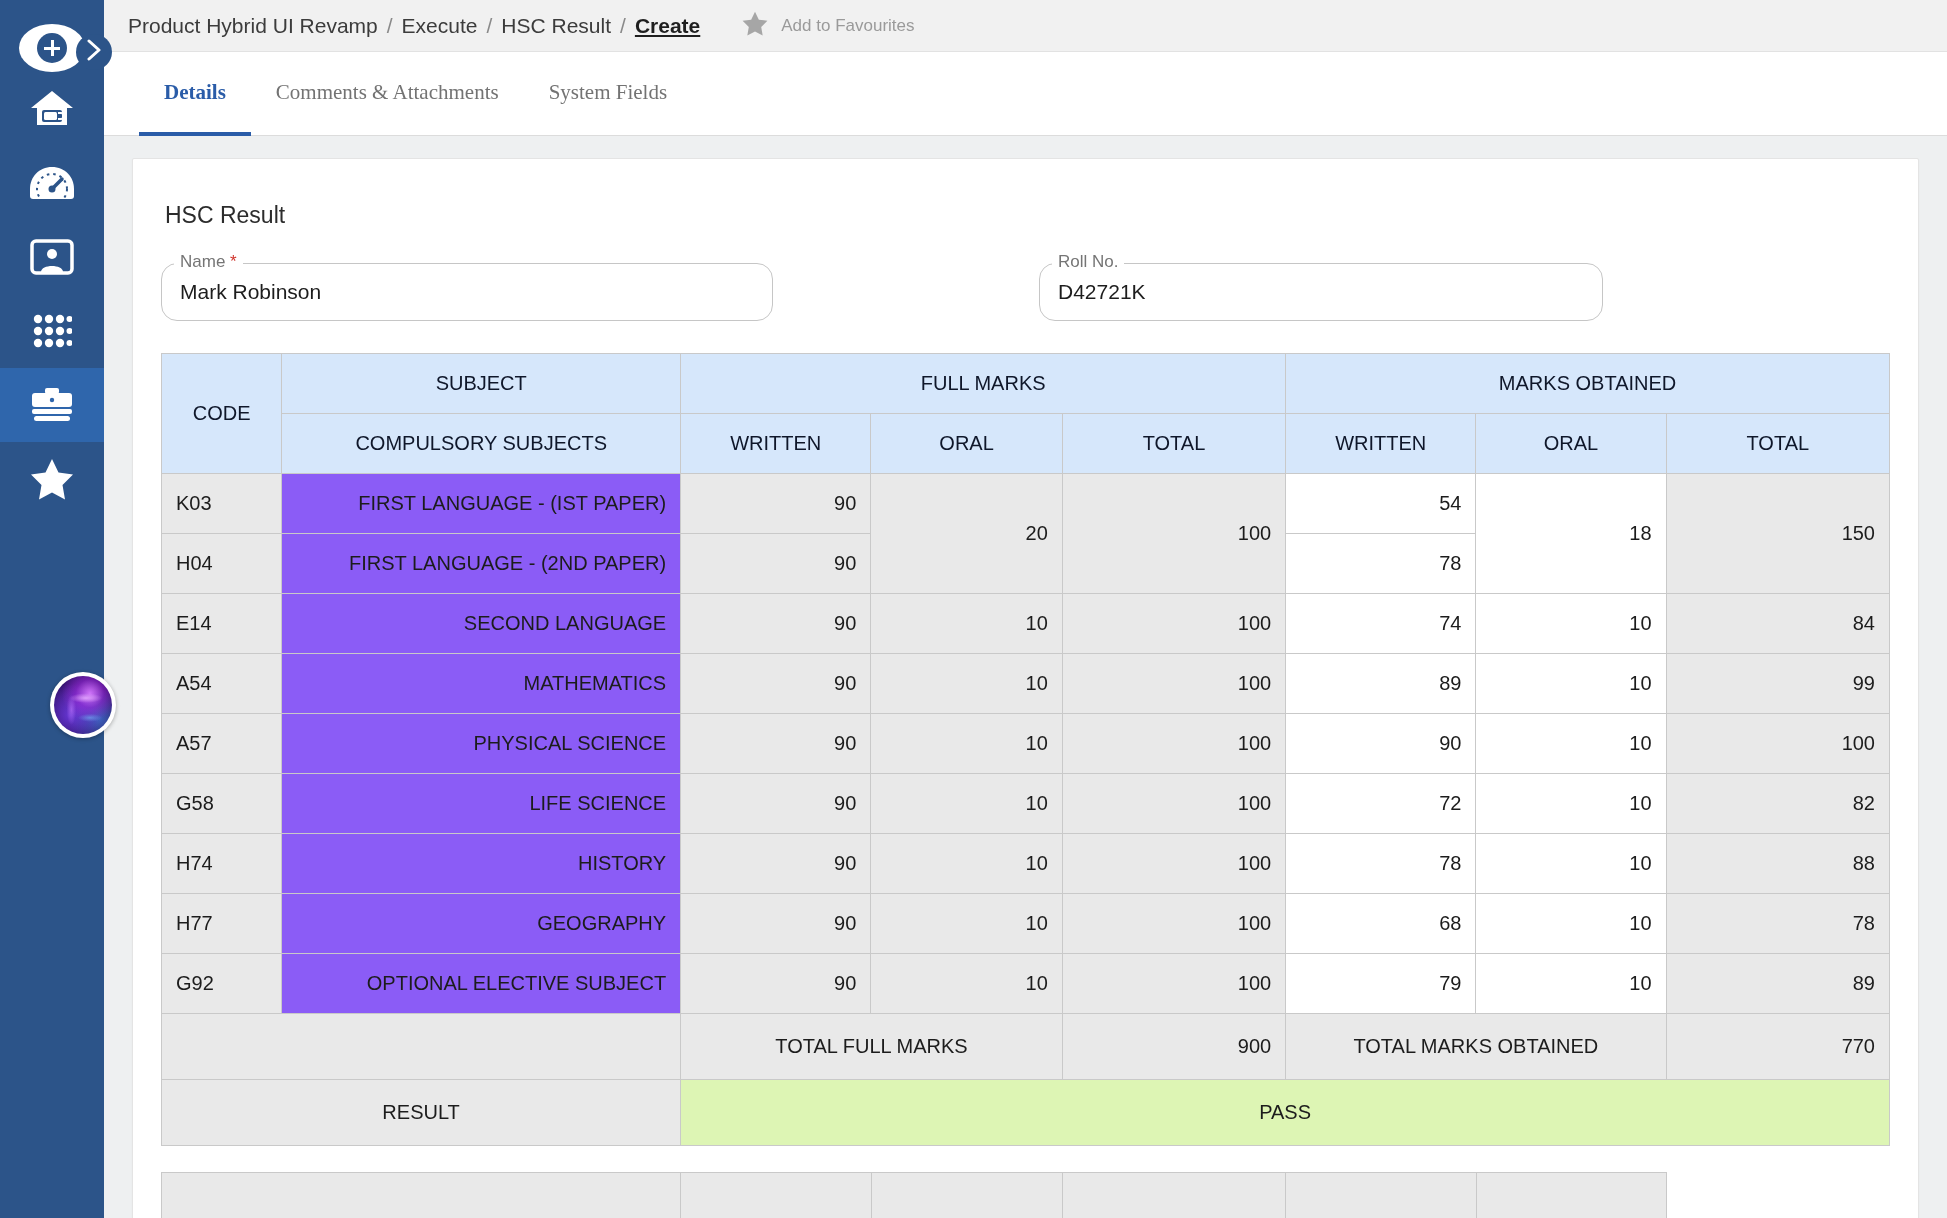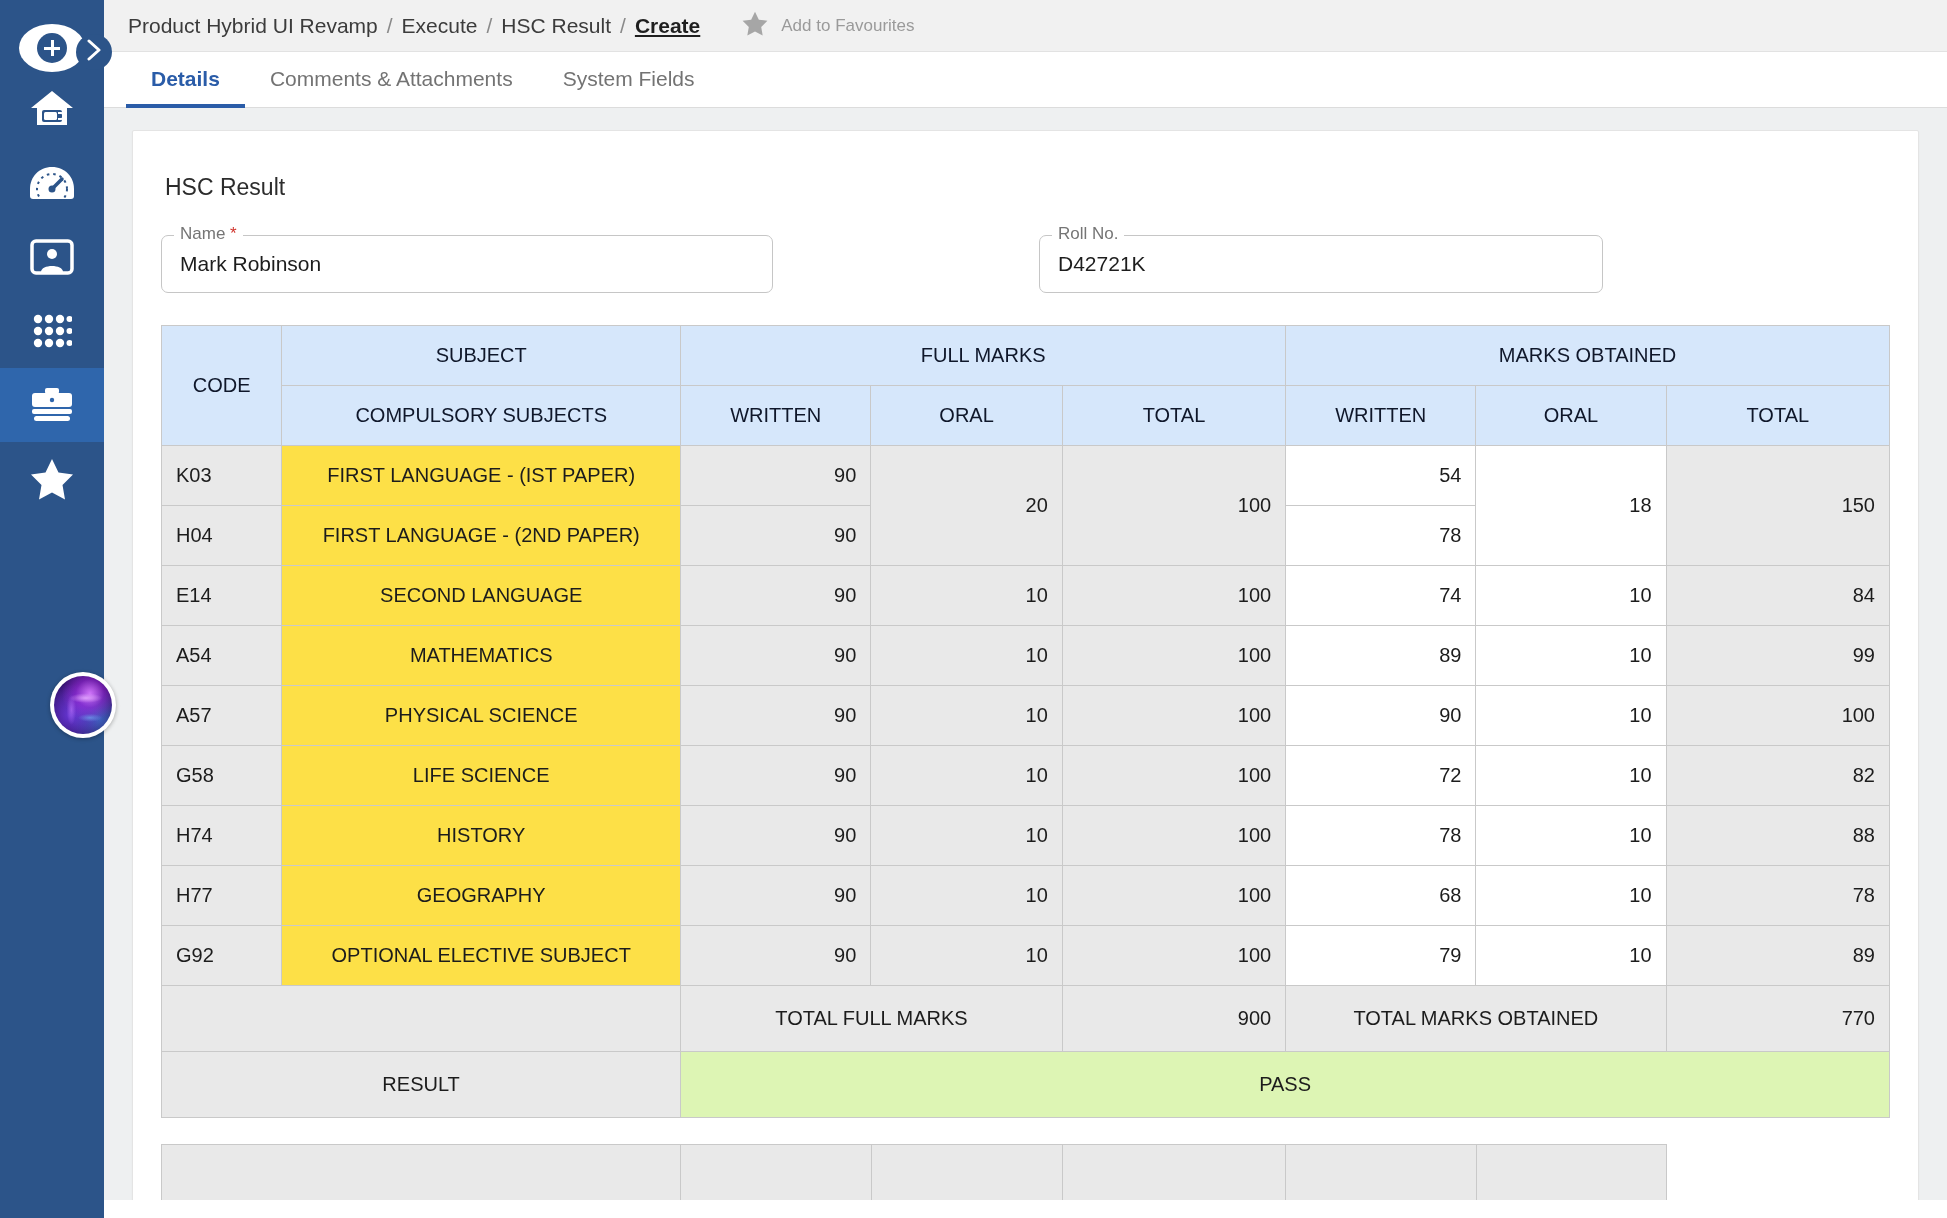--- a/index.html
+++ b/index.html
@@ -81,22 +81,22 @@
   }
   .crumb { font-size: 21px; color: #3c3c3c; }
   .crumb.sep { color: #8a8a8a; margin: 0 9px; }
   .crumb.current { font-weight: bold; color: #1f1f1f; text-decoration: underline; }
   .fav {
     display:flex; align-items:center; gap:13px; margin-left: 42px; cursor: pointer;
   }
   .fav-label { font-size: 17px; color: #9a9a9a; }
 
   .tabs {
-    height: 56px; background: #ffffff; border-bottom: 1px solid #dcdcdc;
-    display: flex; align-items: stretch; padding-left: 22px;
+    height: 84px; background: #ffffff; border-bottom: 1px solid #dcdcdc;
+    display: flex; align-items: stretch; padding-left: 35px; font-family: Liberation Serif, serif;
   }
   .tab {
     display:flex; align-items:center; padding: 0 25px;
     font-size: 21px; color: #737373; cursor: pointer;
     border-bottom: 4px solid transparent; position: relative; top: 1px;
   }
   .tab.active { color: #2a5ca8; font-weight: bold; border-bottom-color: #2a5ca8; }
 
   .content-scroll { height: calc(1218px - 52px - 74px); background:#eef0f1; padding: 22px 28px 0 28px; overflow: hidden; }
   .card {
@@ -104,21 +104,21 @@
     padding: 34px 28px 0 28px; min-height: 1200px;
     box-shadow: 0 1px 2px rgba(0,0,0,.04);
   }
   .card-title { font-size: 23px; color: #2c2c2c; margin: 9px 0 34px 4px; }
 
   .fields-row { display: flex; gap: 0; margin-bottom: 32px; }
   .field { position: relative; }
   .field.name { width: 612px; margin-left: 0; }
   .field.roll { width: 564px; margin-left: 266px; }
   .field-box {
-    border: 1px solid #c6c6c6; border-radius: 7px;
+    border: 1px solid #c6c6c6; border-radius: 16px;
     height: 58px; display:flex; align-items:center; padding: 0 18px;
     font-size: 21px; color: #1d1d1d; background:#fff;
   }
   .field-legend {
     position: absolute; top: -11px; left: 13px; background: #ffffff;
     padding: 0 6px; font-size: 17px; color: #757575;
   }
   .req { color: #d0342c; }
 
   
@@ -131,21 +131,21 @@
     height: 60px; padding: 0 14px;
   }
   table.marks th {
     background: #d6e7fb; font-weight: normal; font-size: 20px; color:#0f172a;
     text-align: center;
   }
   td.cell-grey { background: #e9e9e9; }
   td.cell-white { background: #ffffff; }
   td.num { text-align: right; }
   td.code { text-align: left; background:#e9e9e9; }
-  td.subj { text-align: center; background:#fde047; }
+  td.subj { text-align: right; background:#8b5cf6; }
   td.label-c { text-align: center; background:#e9e9e9; }
   td.pass {
     background: #ddf5b4; text-align: center; height: 66px;
   }
   tr.tall td { height: 66px; }
   .colw-code { width: 98px; }
   .colw-subj { width: 325px; }
   .colw-w1  { width: 155px; }
   .colw-o1  { width: 156px; }
   .colw-t1  { width: 182px; }

